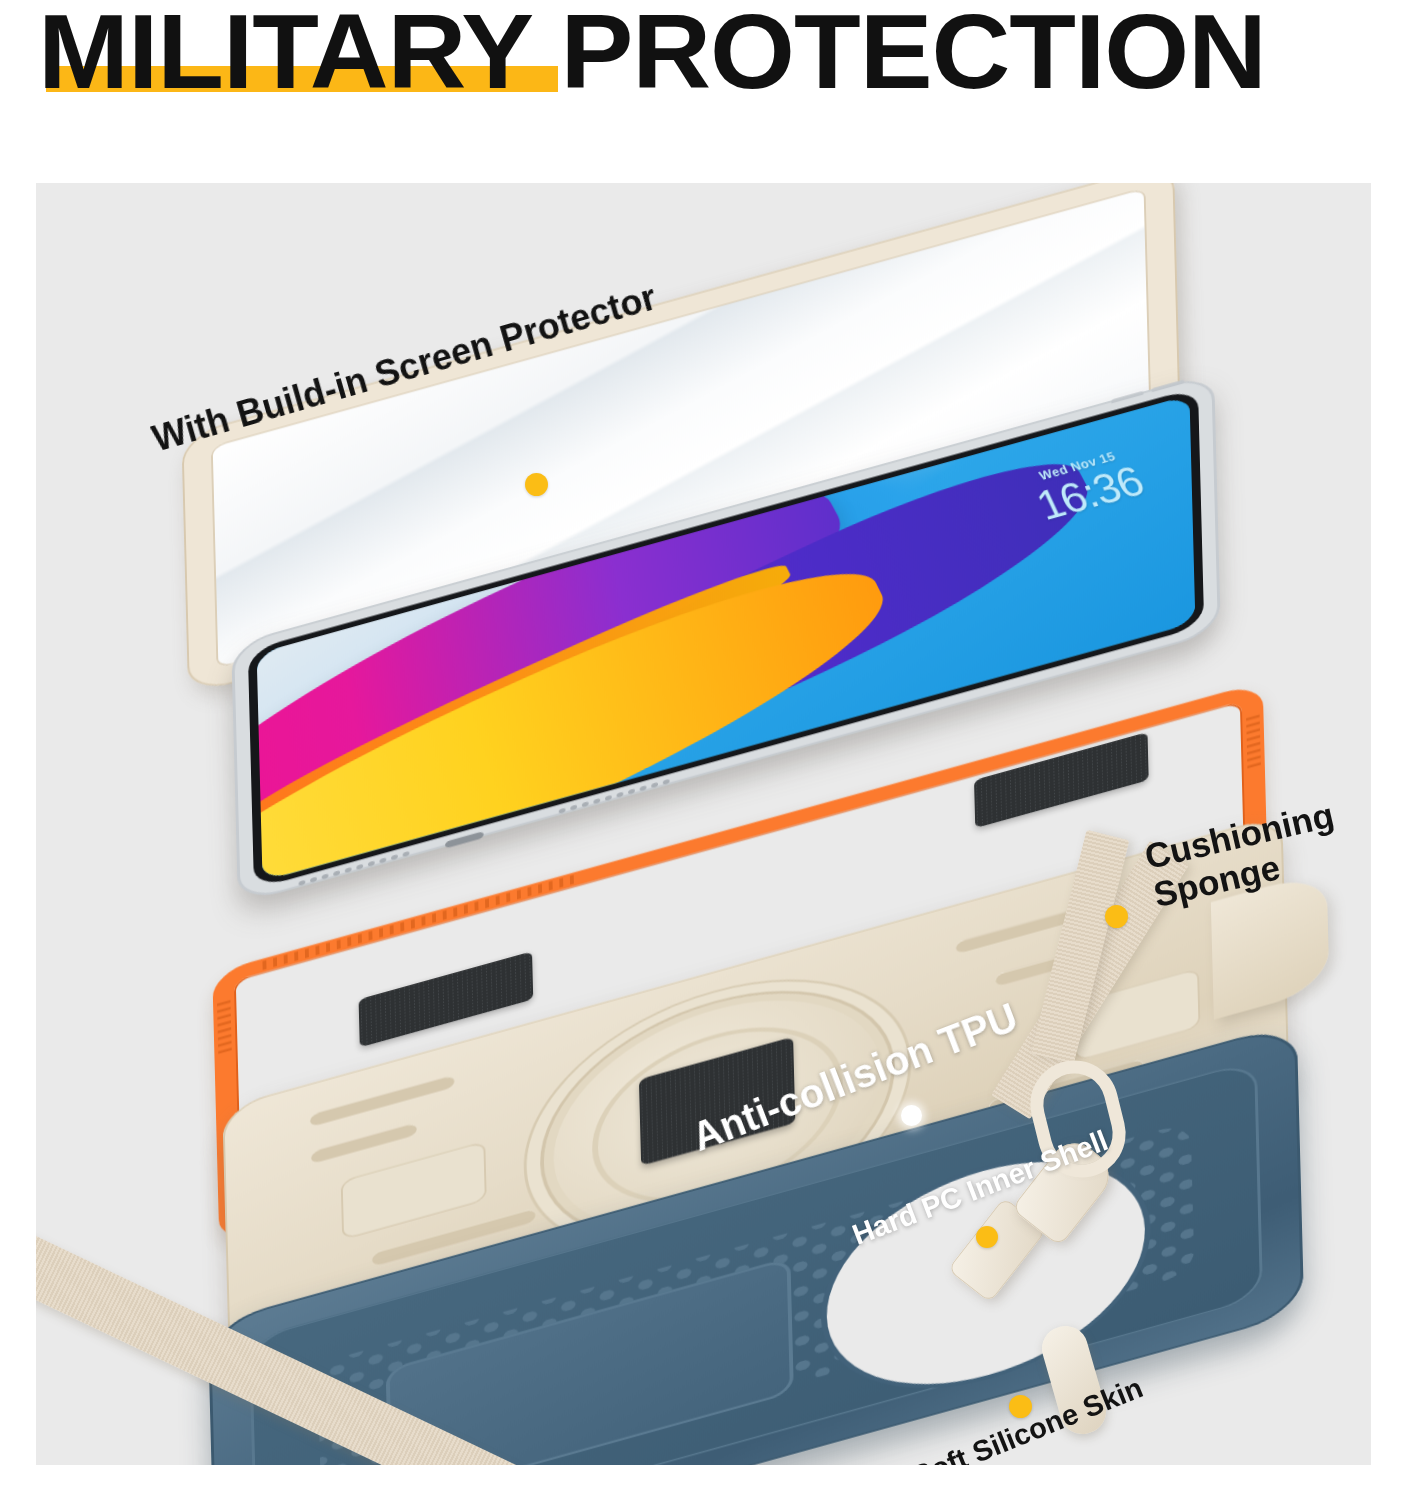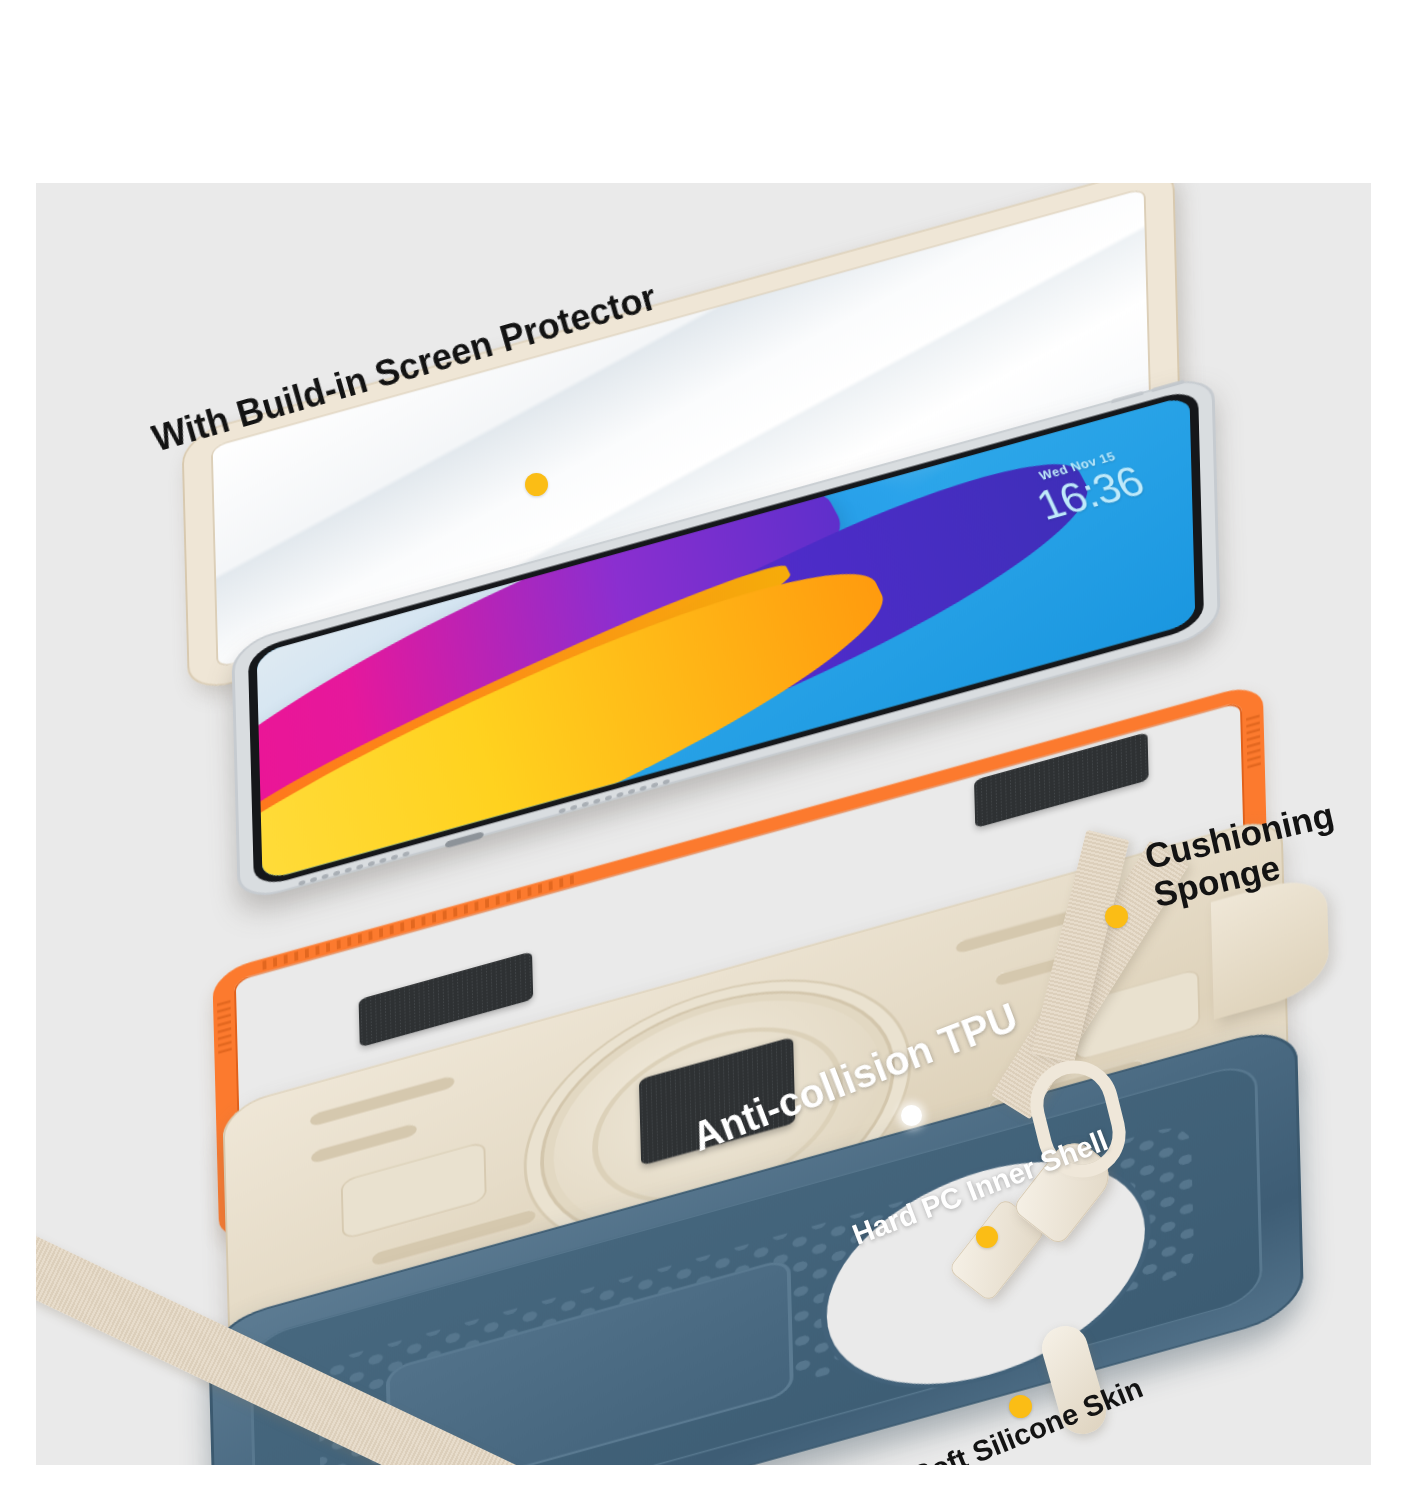--- a/index.html
+++ b/index.html
@@ -370,20 +370,24 @@
   #dot-sponge    { left: 1069px; top: 722px;  width: 23px; height: 23px; }
   #dot-tpu       { left: 865px;  top: 922px;  width: 21px; height: 21px; }
   #dot-pc        { left: 940px;  top: 1043px; width: 22px; height: 22px; }
   #dot-silicone  { left: 973px;  top: 1212px; width: 23px; height: 23px; }
 </style>
 </head>
 <body>
 
 <div id="root">
 
+  <div id="header">
+    <div id="title-highlight"></div>
+    <div id="title-text">MILITARY PROTECTION</div>
+  </div>
 
   <div id="stage">
 
     <div class="plate" id="layer-protector">
       <div id="protector-frame">
         <div class="prot-tab t1"></div>
         <div class="prot-tab t2"></div>
         <div class="prot-tab t3"></div>
         <div class="prot-tab t4"></div>
         <div class="prot-tab t5"></div>

